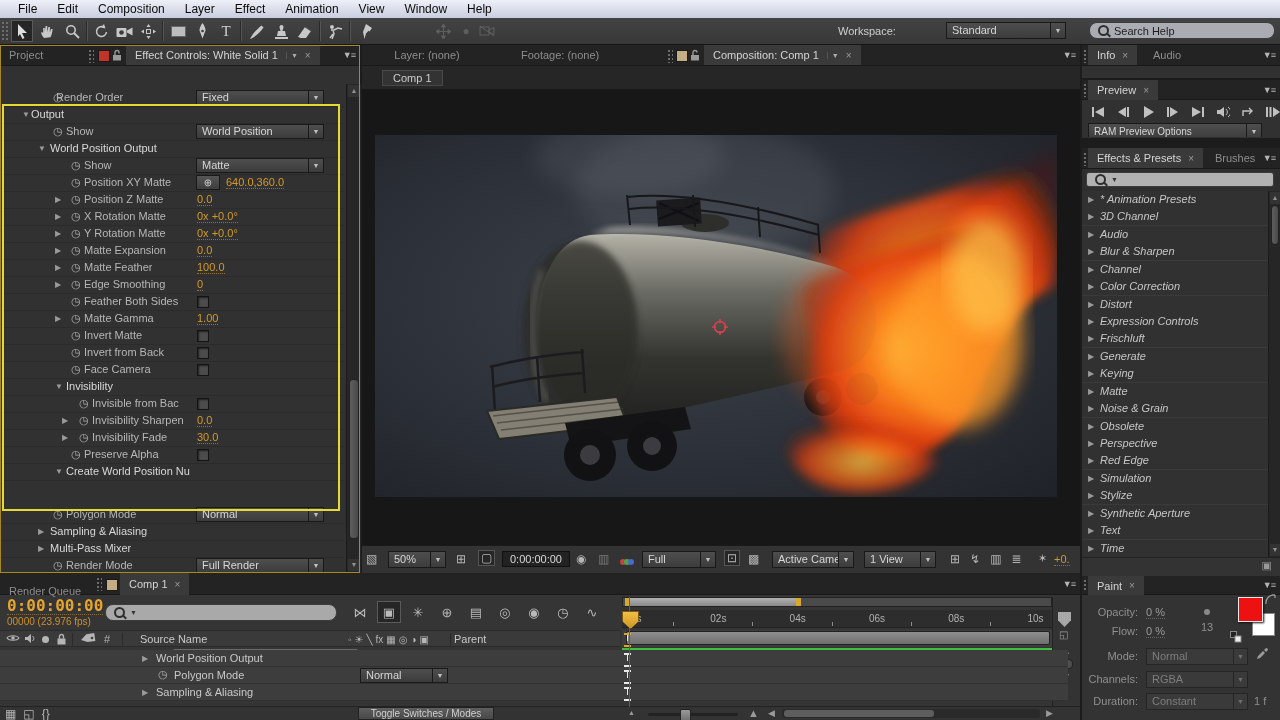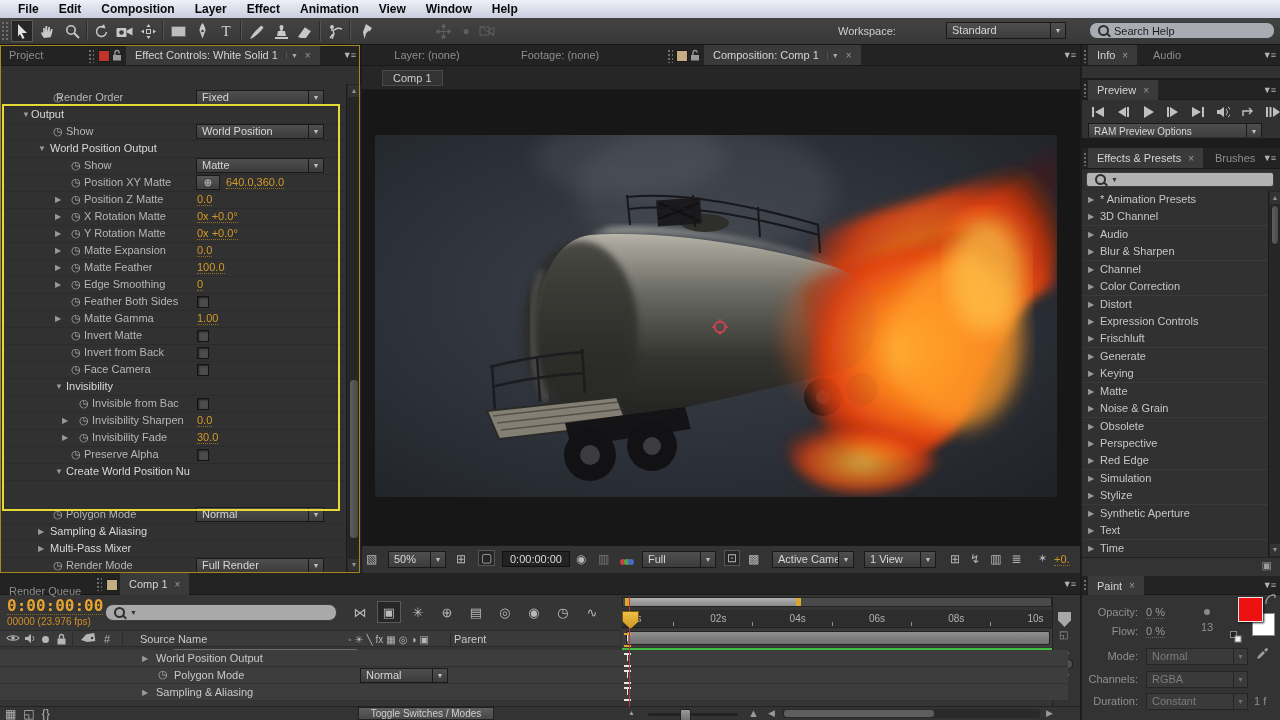--- a/index.html
+++ b/index.html
@@ -3,21 +3,21 @@
 <meta charset="utf-8">
 <style>
   html,body{margin:0;padding:0;background:#111;}
   #app{position:relative;width:1280px;height:720px;overflow:hidden;background:#2a2a2a;
        font-family:"Liberation Sans",sans-serif;font-size:11px;color:#c8c8c8;
        -webkit-font-smoothing:antialiased;}
   .abs{position:absolute;}
   
   .menubar{left:0;top:0;width:1280px;height:18px;background:linear-gradient(#eef0f8,#c9cdde);
            display:flex;align-items:center;gap:0;padding-left:8px;box-sizing:border-box;}
-  .menu-item{color:#0a0a0a;font-size:12px;padding:0 10px;font-weight:bold;}
+  .menu-item{color:#0a0a0a;font-size:12px;padding:0 10px;}
   
   .toolbar{left:0;top:18px;width:1280px;height:27px;background:linear-gradient(#434343,#383838);
            border-bottom:1px solid #161616;box-sizing:border-box;}
   .grip{background-image:radial-gradient(#6d6d6d 25%,transparent 30%);background-size:4px 4px;}
   .tool{position:absolute;top:2px;width:22px;height:22px;display:flex;align-items:center;justify-content:center;color:#c4c4c4;}
   .tool.active{background:#262626;border:1px solid #5a5a5a;box-sizing:border-box;}
   .tool svg{display:block;}
   .tsep{position:absolute;top:3px;width:1px;height:20px;background:#2a2a2a;border-right:1px solid #555;}
   .ws-label{color:#cfcfcf;}
   .dd{position:absolute;height:15px;background:linear-gradient(#4e4e4e,#3c3c3c);border:1px solid #191919;
@@ -57,21 +57,21 @@
         color:#101010;font-weight:bold;font-size:11px;text-align:center;line-height:16px;}
   .hl-border{position:absolute;border:2px solid #e5d936;pointer-events:none;z-index:5;}
   .panel-border{position:absolute;border:1px solid #a8891e;pointer-events:none;z-index:6;}
   
   .sb{background:#262626;border-left:1px solid #1b1b1b;}
   .sb-btn{position:absolute;left:1px;width:12px;height:12px;color:#909090;font-size:7px;text-align:center;line-height:12px;background:#333;}
   .sb-thumb{position:absolute;left:2px;width:10px;background:linear-gradient(90deg,#5e5e5e,#4a4a4a);border-radius:4px;border:1px solid #222;box-sizing:border-box;}
   
   .fx-row{position:absolute;left:0;width:186px;height:17px;border-bottom:1px solid #3a3a3a;background:#313131;}
   .exp2{position:absolute;left:6px;top:4px;font-size:8px;color:#9a9a9a;}
-  .fx-label{position:absolute;left:18px;top:2px;color:#c6c6c6;white-space:nowrap;}
+  .fx-label{position:absolute;left:18px;top:2px;color:#c6c6c6;white-space:nowrap;font-style:italic;}
   .transport{position:absolute;display:flex;gap:4px;}
   .tbtn{width:21px;height:17px;display:flex;align-items:center;justify-content:center;}
   .tbtn svg{display:block;}
   
   .p-label{position:absolute;width:56px;text-align:right;color:#8f8f8f;}
   .p-val{color:#9a9a9a;border-bottom:1px dotted #666;}
   .p-dd{position:absolute;width:100px;height:15px;background:#3a3a3a;border:1px solid #252525;display:flex;color:#7d7d7d;}
   .p-dd .dd-t{flex:1;padding:0 5px;line-height:15px;font-size:11px;}
   .p-dd .dd-a{width:13px;border-left:1px solid #252525;font-size:7px;color:#6f6f6f;text-align:center;line-height:15px;}
   

